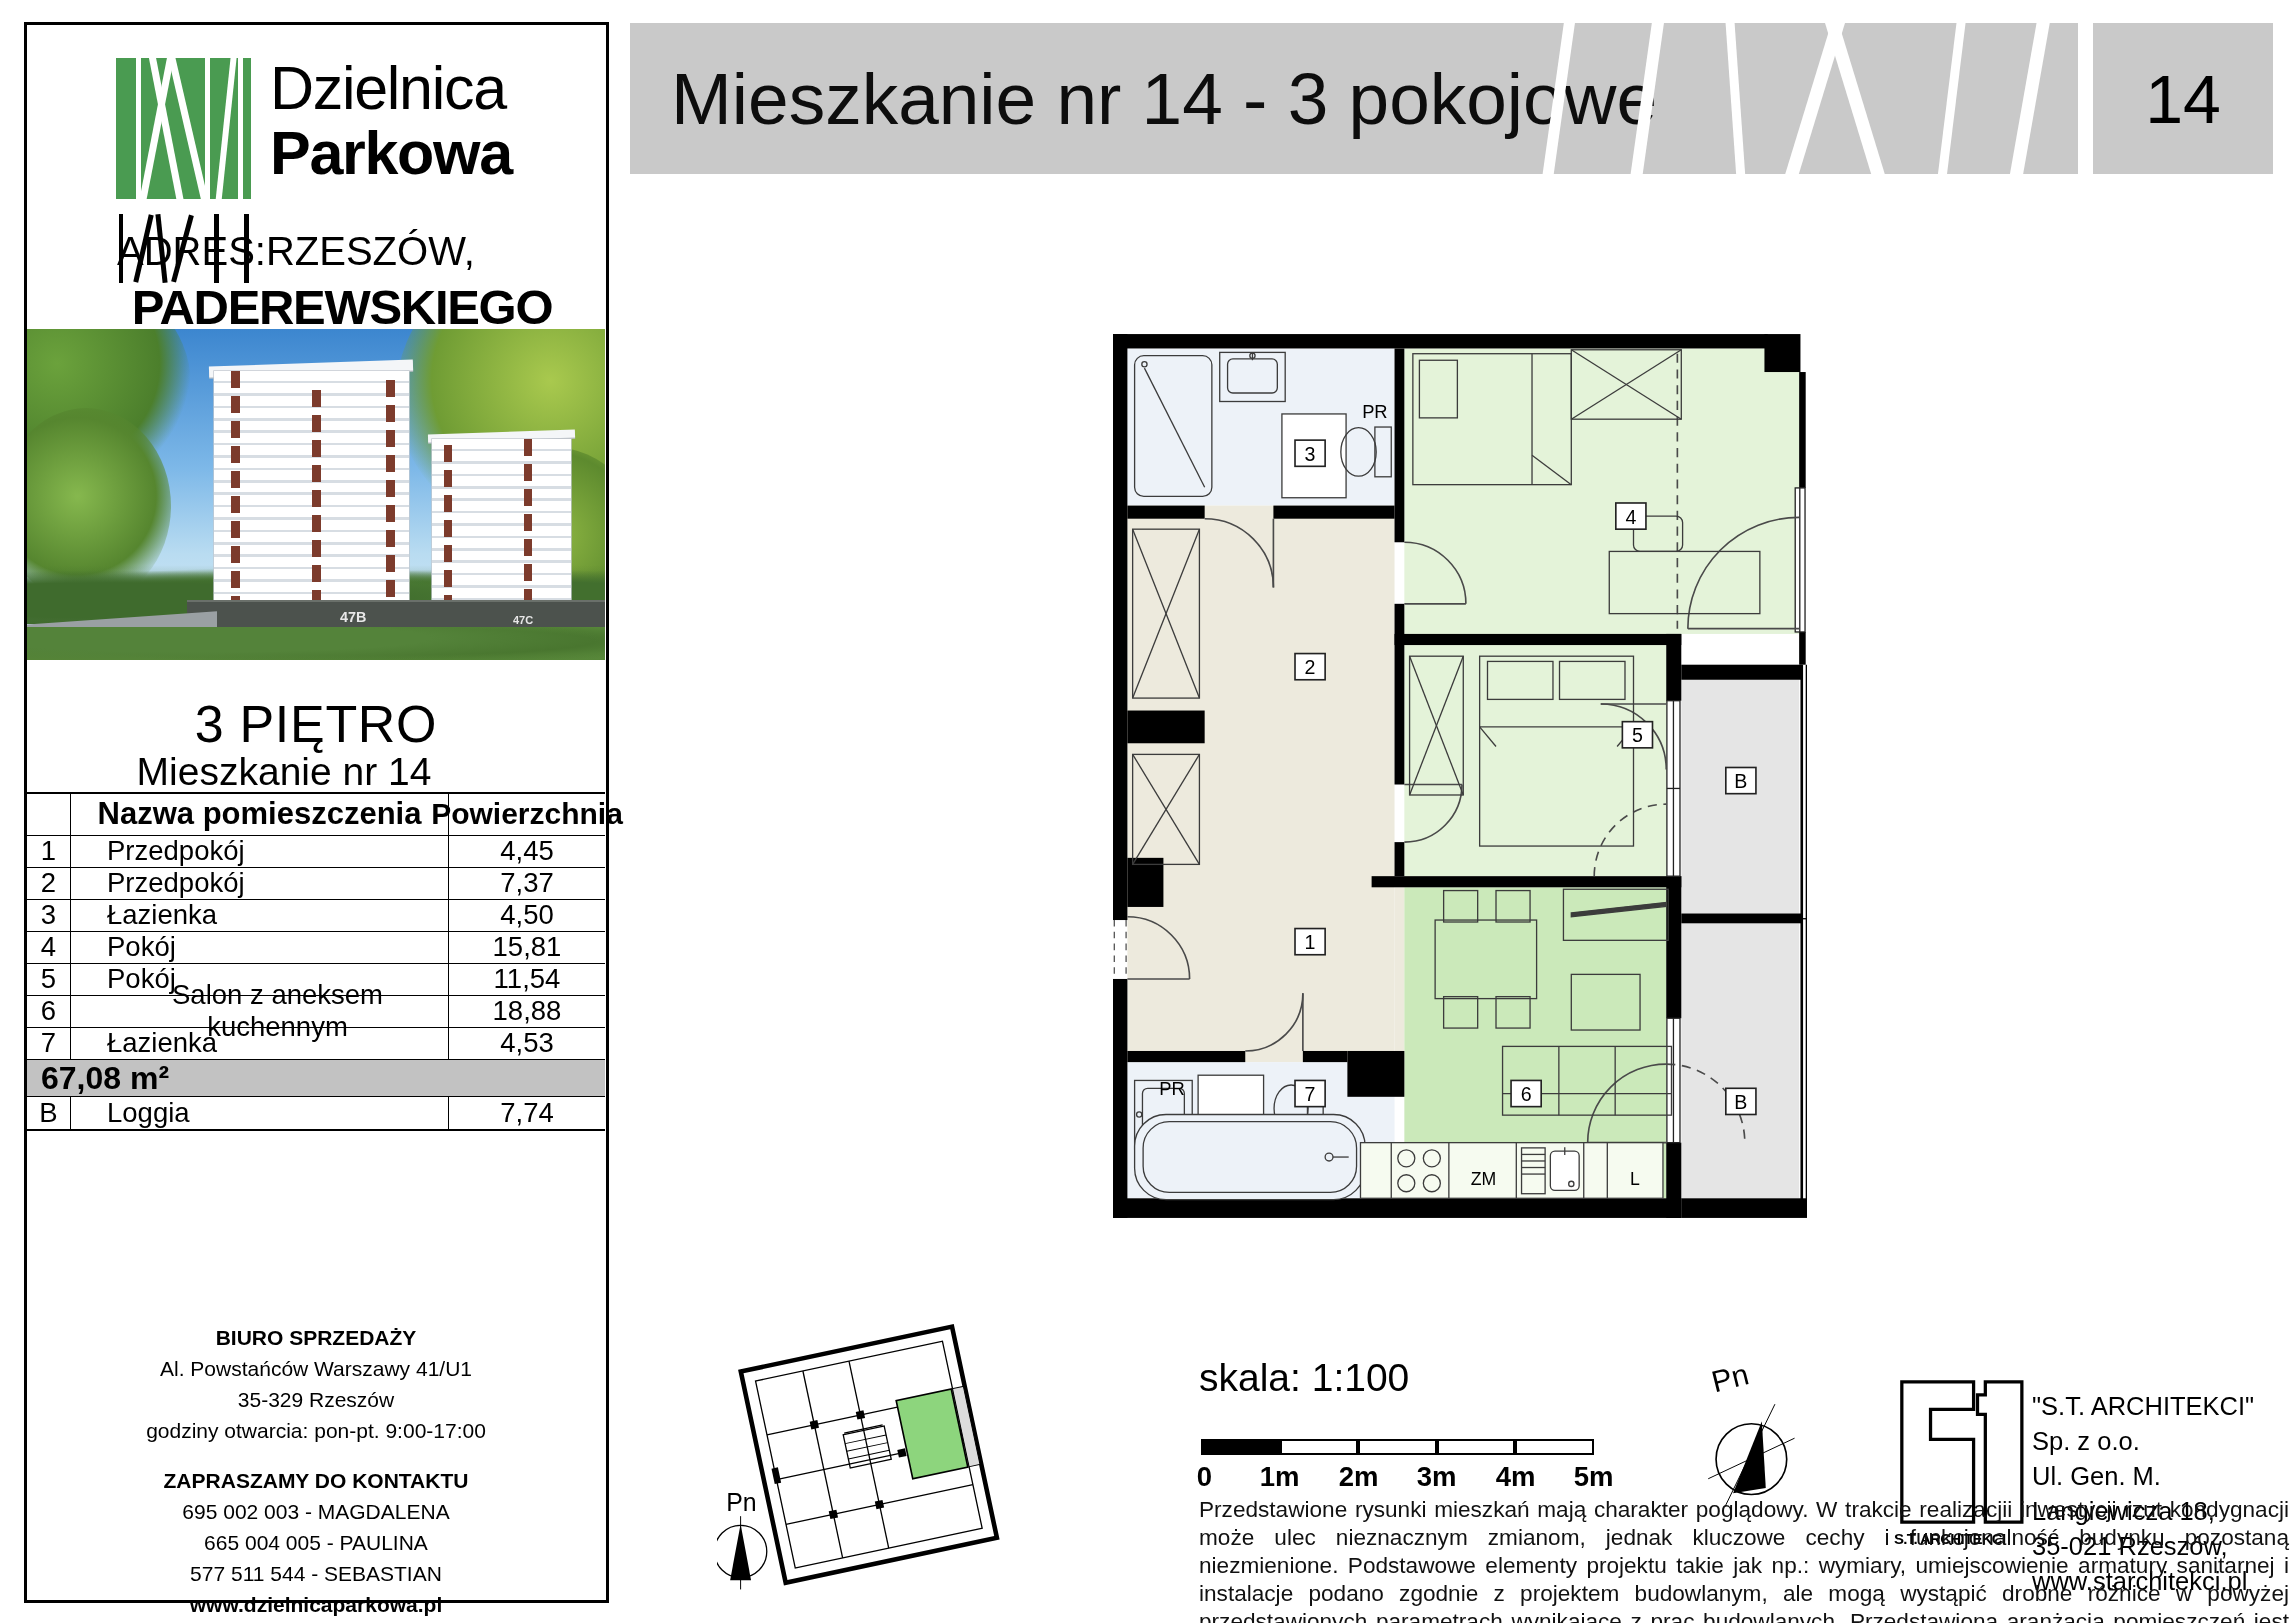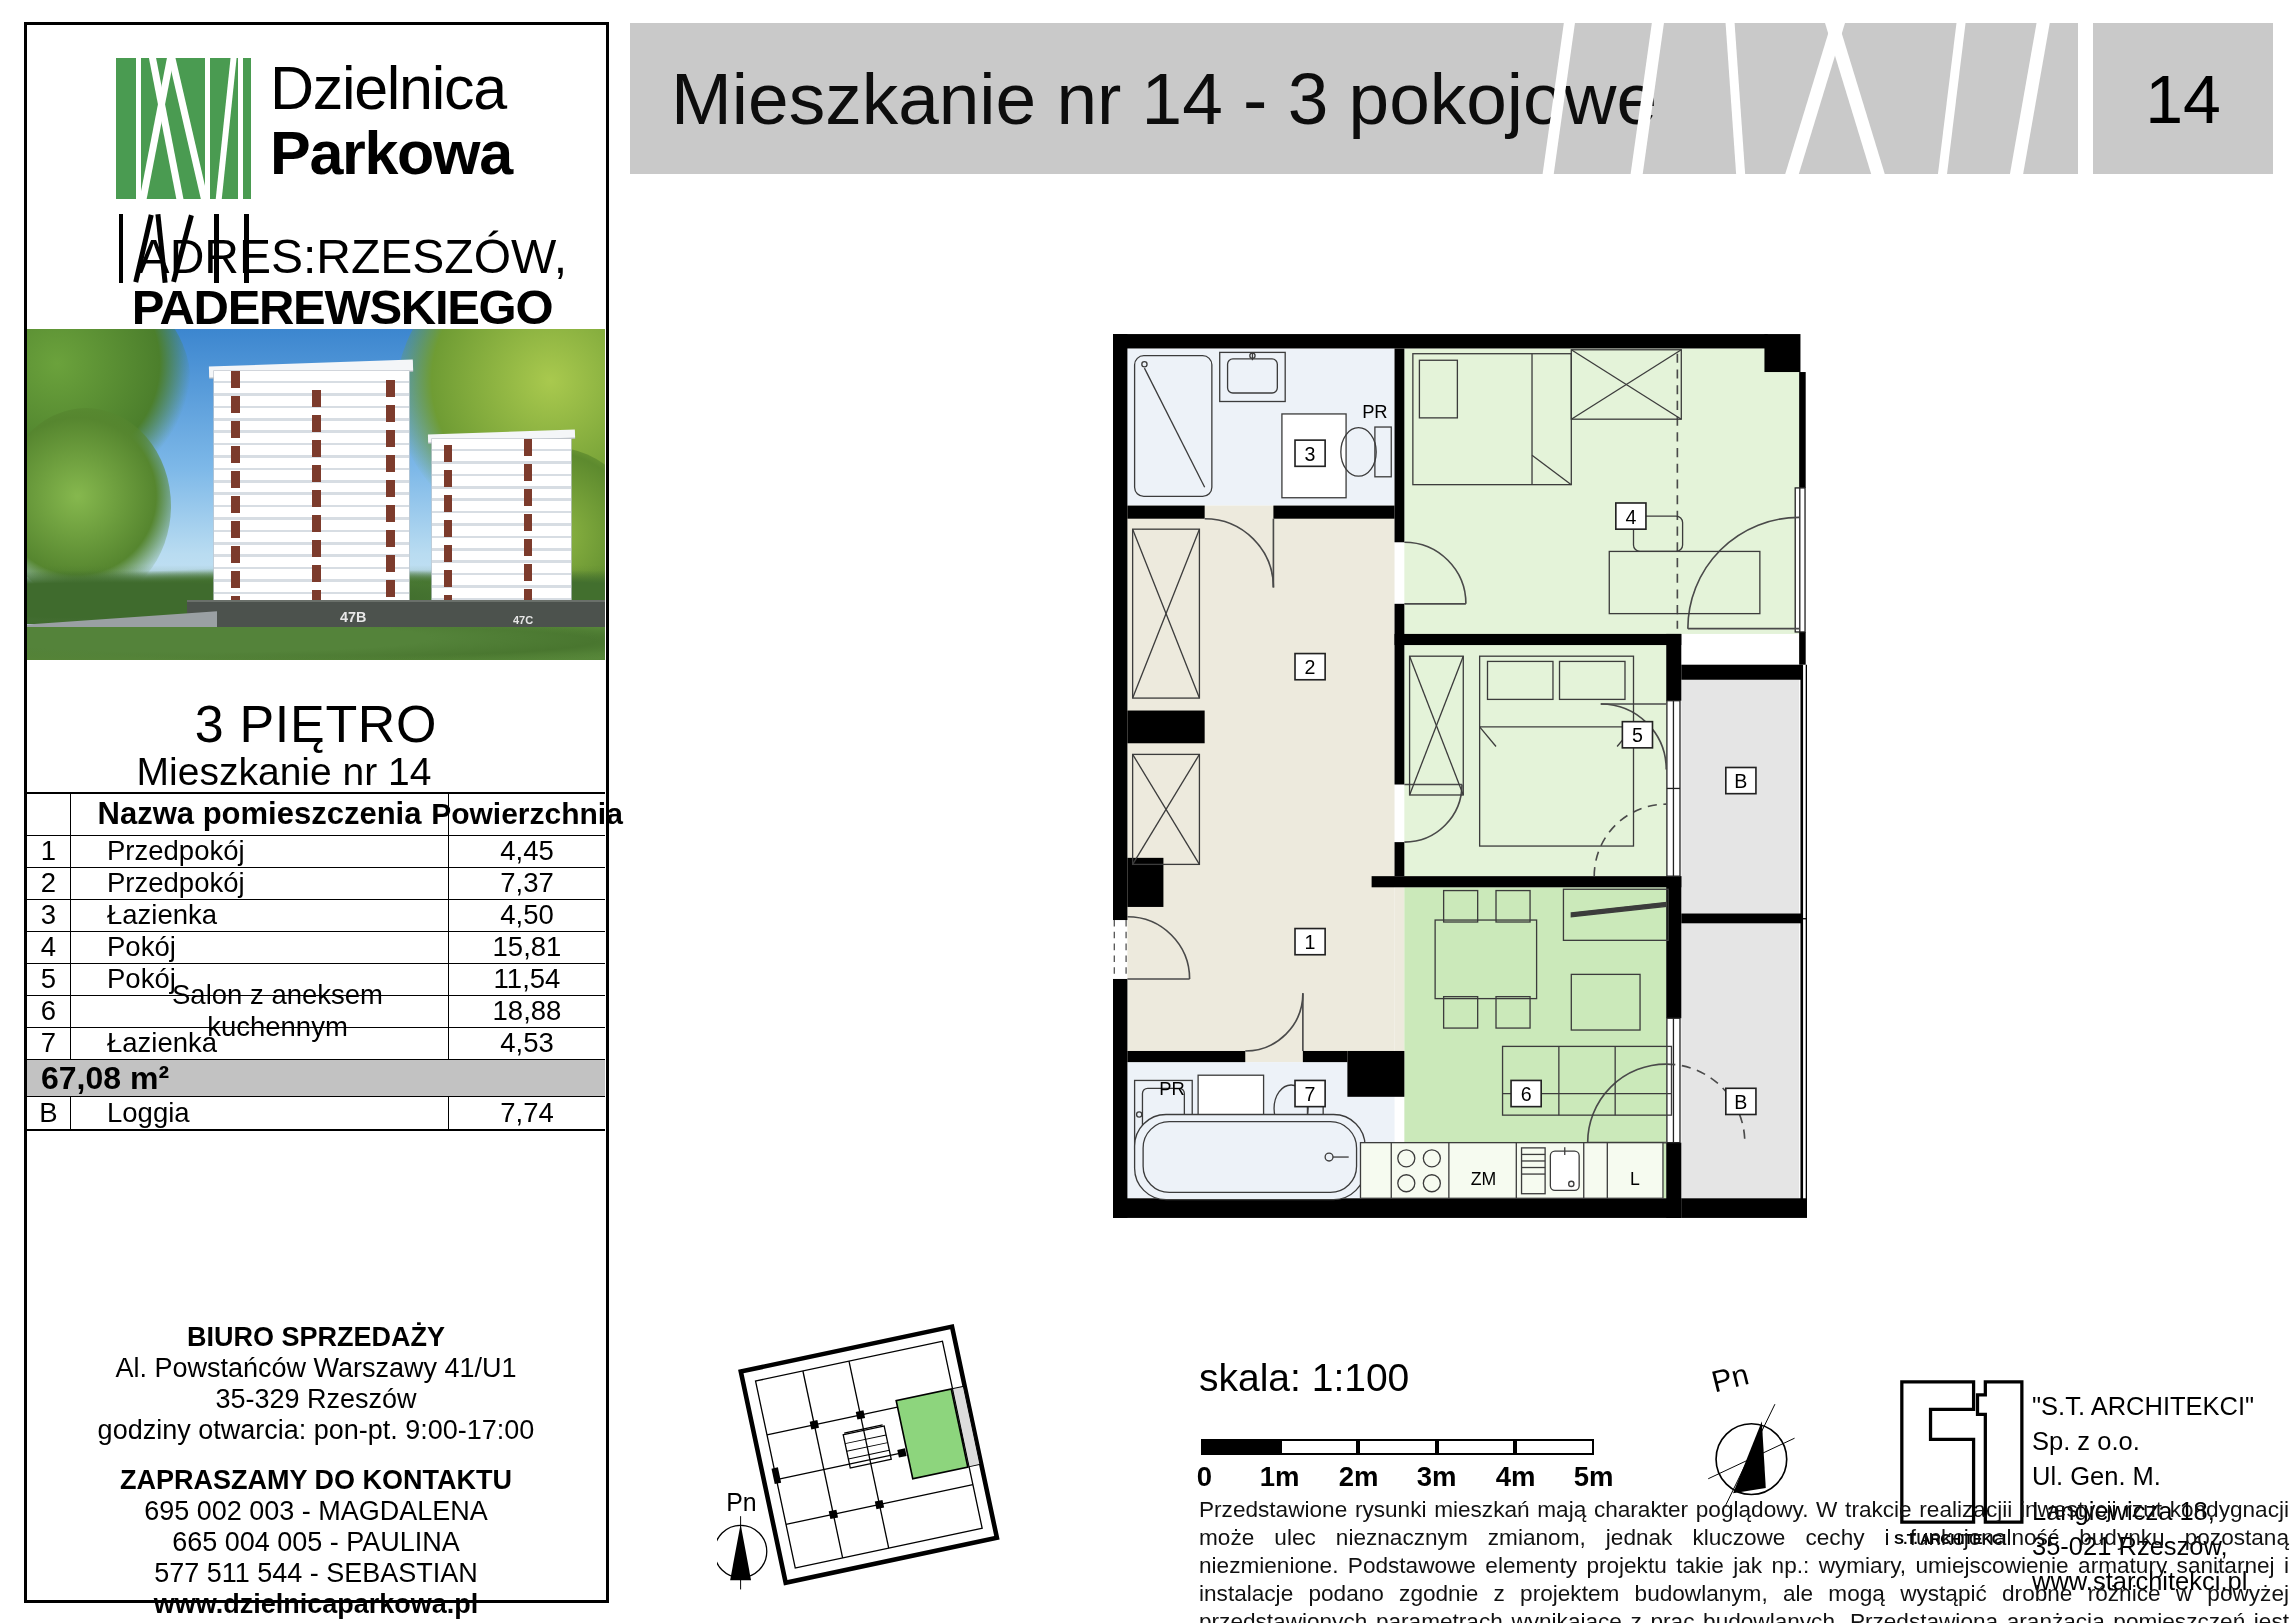--- a/index.html
+++ b/index.html
@@ -7,21 +7,21 @@
   .page{position:relative;width:2295px;height:1623px;background:#fff;overflow:hidden;}
   .abs{position:absolute;}
   
   .sidebar{left:24px;top:21.6px;width:585px;height:1581px;border:3.3px solid #000;background:#fff;box-sizing:border-box;}
   .logo-green{left:89px;top:33px;width:135px;height:141px;background:#4a9b51;overflow:hidden;}
   .logo-green .gap{position:absolute;top:-13px;height:170px;background:#fff;}
   .logo-ticks{left:89px;top:189px;width:196px;height:72px;}
   .logo-ticks .tk{position:absolute;top:0;width:4.6px;height:69px;background:#000;}
   .brand{left:243px;top:31px;width:314px;line-height:65px;font-size:61px;letter-spacing:-1.3px;}
   .brand .b2{font-weight:bold;}
-  .addr-row{left:90px;top:204px;width:450px;display:flex;justify-content:flex-end;font-size:48px;}
+  .addr-row{left:90px;top:204px;width:450px;display:flex;justify-content:flex-start;font-size:40px;}
   .addr-street{left:73px;top:254px;width:484px;text-align:center;font-size:49px;font-weight:bold;letter-spacing:-1.3px;}
   
   .photo{left:0px;top:304px;width:578px;height:331px;overflow:hidden;background:linear-gradient(180deg,#3c86cf 0%,#7db8e8 42%,#b9dcf1 68%,#dcedf8 100%);}
   .blob{position:absolute;border-radius:50%;}
   .bld{position:absolute;background:repeating-linear-gradient(180deg,#ffffff 0 9.8px,#d7dde3 9.8px 12.4px);box-shadow:0 0 0 0.7px #c2c8ce;}
   .bld .acc{position:absolute;top:0;bottom:0;width:8.5px;background:repeating-linear-gradient(180deg,#7c3b2c 0 17px,rgba(124,59,44,0) 17px 25px);}
   .roof{position:absolute;background:#f4f6f8;box-shadow:0 1.3px 0 #b8bec4;}
   .fence{position:absolute;background:#4c524d;border-top:2px solid #6a706a;}
   .fence-label{position:absolute;color:#e8e8e8;font-weight:bold;}
   .road{position:absolute;background:#9aa0a3;transform:skewY(-4deg);}
@@ -34,21 +34,21 @@
   .trow:first-child{border-top:none;}
   .c-no{width:43px;flex:none;display:flex;align-items:center;justify-content:center;font-size:27.5px;border-right:1.3px solid #000;}
   .c-name{flex:1;display:flex;align-items:center;font-size:27.5px;padding-left:36px;border-right:1.3px solid #000;}
   .c-area{width:156px;flex:none;display:flex;align-items:center;justify-content:center;font-size:27.5px;}
   .thead .c-name{justify-content:center;padding-left:0;font-weight:bold;font-size:31px;}
   .thead .c-area{font-weight:bold;font-size:30px;}
   .trow.sum{background:#c2c2c2;flex-direction:column;}
   .trow.sum .c-area{font-weight:bold;font-size:32px;}
   .trow.sum .c-no,.trow.sum .c-name{border-right-color:transparent;}
   
-  .contact{left:0;top:1297px;width:578px;text-align:center;font-size:27px;line-height:31px;}
+  .contact{left:0;top:1297px;width:578px;text-align:center;font-size:21px;line-height:31px;}
   .contact .bold{font-weight:bold;}
   .contact .sp{height:19px;}
   
   .hbar{left:630px;top:23px;width:1448px;height:151px;background:#c9c9c9;overflow:hidden;}
   .hbar .title{position:absolute;left:41px;top:0;height:151px;display:flex;align-items:center;font-size:73px;color:#0d0d0d;}
   .hbar .ws{position:absolute;top:-16.4px;height:187px;background:#fff;}
   .hnum{left:2093px;top:23px;width:180px;height:151px;background:#c9c9c9;display:flex;align-items:center;justify-content:center;font-size:68px;}
   
   .skala{left:1199px;top:1356px;font-size:39px;}
   .sbar{left:1201px;top:1439px;width:393px;height:15.7px;display:flex;}

